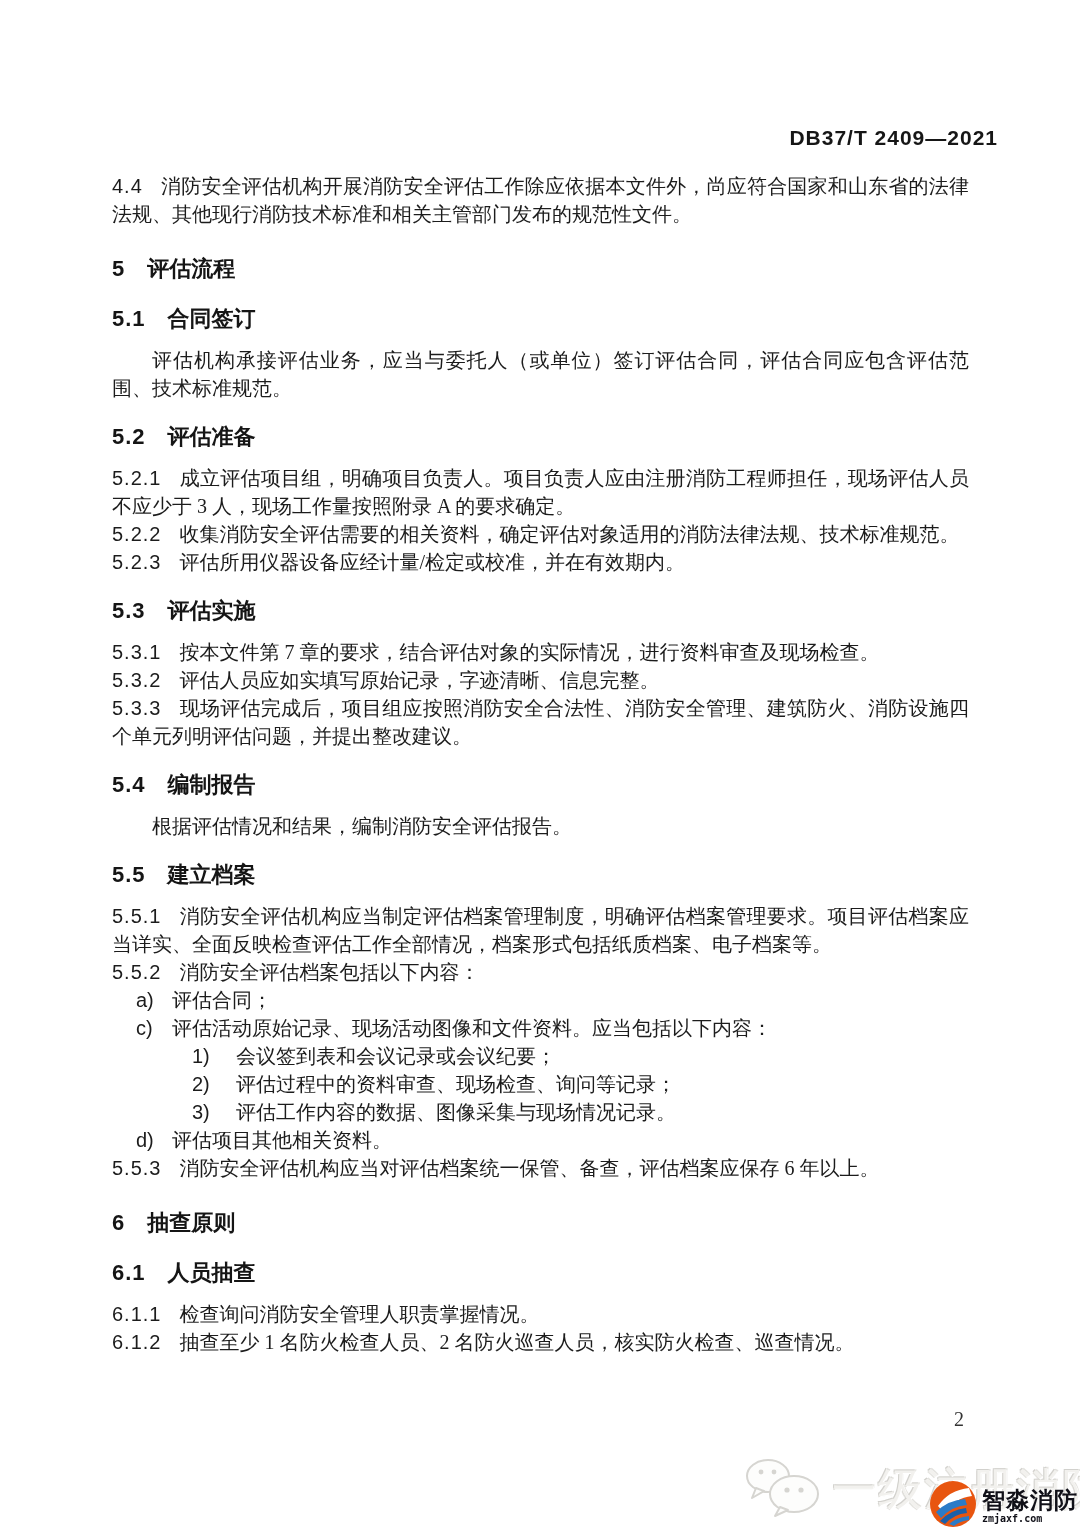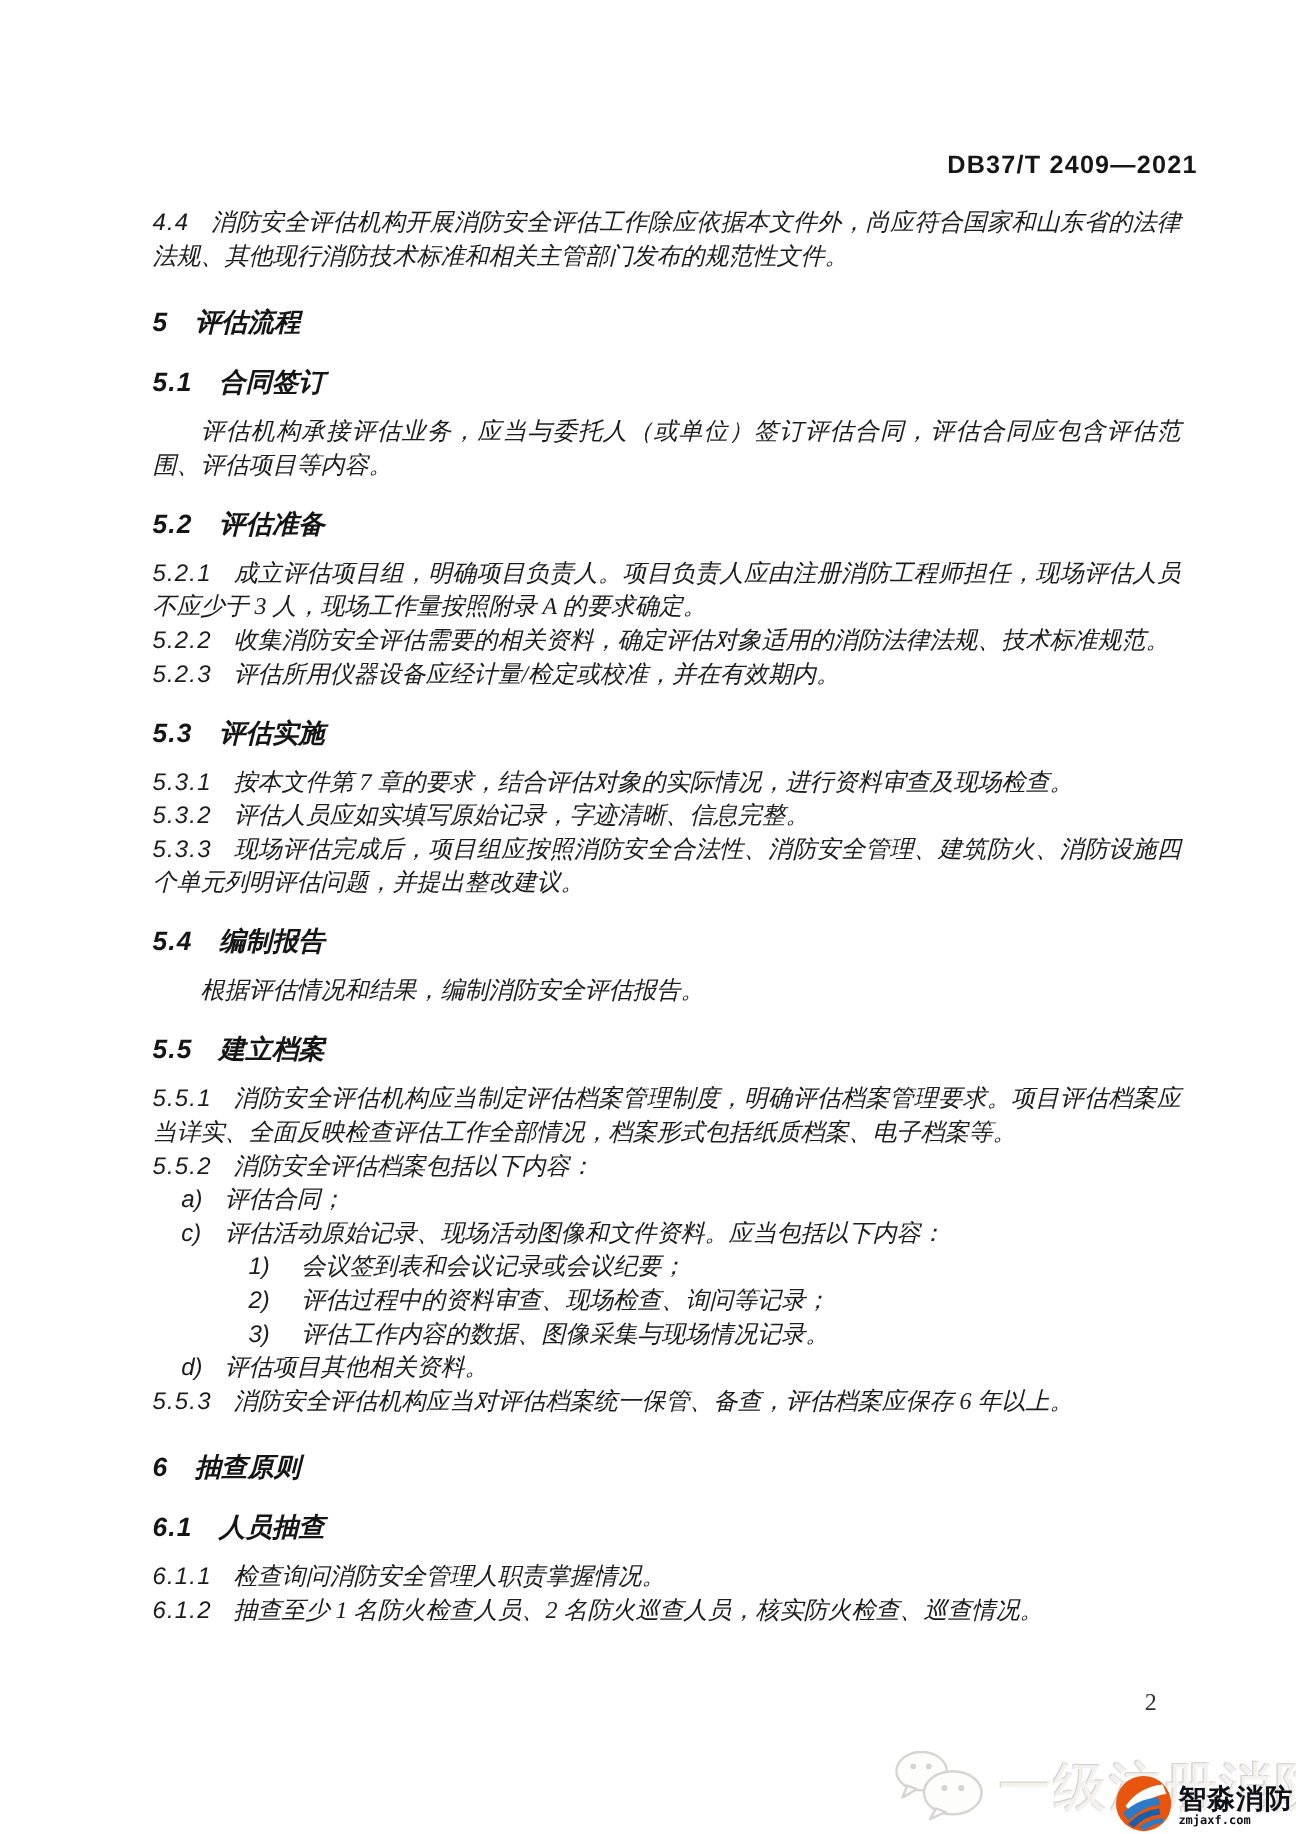--- a/index.html
+++ b/index.html
@@ -8,22 +8,22 @@
     font-family:"Liberation Serif","DejaVu Serif",serif;color:#1c1c1c;
     overflow:hidden;
   }
   .page{position:absolute;inset:0;background:#ffffff;}
   .doc-header{
     position:absolute;top:126px;left:141px;width:857px;
     text-align:right;font-family:"Liberation Sans","DejaVu Sans",sans-serif;
     font-size:21px;font-weight:700;letter-spacing:1px;color:#161616;
   }
   .doc-body{
-    position:absolute;top:172px;left:127px;width:857px;
-    font-size:20px;line-height:28px;text-align:justify;font-style:italic;
+    position:absolute;top:172px;left:112px;width:857px;
+    font-size:20px;line-height:28px;text-align:justify;
   }
   .blk{margin:0;}
   .blk .num{
     font-family:"Liberation Sans","DejaVu Sans",sans-serif;
     letter-spacing:1px;
   }
   .clause .num{margin-right:18px;}
   .h1,.h2{
     font-family:"Liberation Sans","DejaVu Sans",sans-serif;
     font-weight:700;font-size:22px;line-height:30px;text-align:left;color:#151515;
@@ -68,21 +68,21 @@
 <body>
 
 <div class="page">
 
   <div class="doc-header">DB37/T 2409—2021</div>
 
   <div class="doc-body">
       <div class="blk clause"><span class="num">4.4</span><span class="txt">消防安全评估机构开展消防安全评估工作除应依据本文件外，尚应符合国家和山东省的法律法规、其他现行消防技术标准和相关主管部门发布的规范性文件。</span></div>
       <div class="blk h1"><span class="num">5</span><span class="txt">评估流程</span></div>
       <div class="blk h2"><span class="num">5.1</span><span class="txt">合同签订</span></div>
-      <div class="blk para"><span class="txt">评估机构承接评估业务，应当与委托人（或单位）签订评估合同，评估合同应包含评估范围、评估项目等内容。</span></div>
+      <div class="blk para"><span class="txt">评估机构承接评估业务，应当与委托人（或单位）签订评估合同，评估合同应包含评估范围、技术标准规范。</span></div>
       <div class="blk h2"><span class="num">5.2</span><span class="txt">评估准备</span></div>
       <div class="blk clause"><span class="num">5.2.1</span><span class="txt">成立评估项目组，明确项目负责人。项目负责人应由注册消防工程师担任，现场评估人员不应少于 3 人，现场工作量按照附录 A 的要求确定。</span></div>
       <div class="blk clause"><span class="num">5.2.2</span><span class="txt">收集消防安全评估需要的相关资料，确定评估对象适用的消防法律法规、技术标准规范。</span></div>
       <div class="blk clause"><span class="num">5.2.3</span><span class="txt">评估所用仪器设备应经计量/检定或校准，并在有效期内。</span></div>
       <div class="blk h2"><span class="num">5.3</span><span class="txt">评估实施</span></div>
       <div class="blk clause"><span class="num">5.3.1</span><span class="txt">按本文件第 7 章的要求，结合评估对象的实际情况，进行资料审查及现场检查。</span></div>
       <div class="blk clause"><span class="num">5.3.2</span><span class="txt">评估人员应如实填写原始记录，字迹清晰、信息完整。</span></div>
       <div class="blk clause"><span class="num">5.3.3</span><span class="txt">现场评估完成后，项目组应按照消防安全合法性、消防安全管理、建筑防火、消防设施四个单元列明评估问题，并提出整改建议。</span></div>
       <div class="blk h2"><span class="num">5.4</span><span class="txt">编制报告</span></div>
       <div class="blk para"><span class="txt">根据评估情况和结果，编制消防安全评估报告。</span></div>

